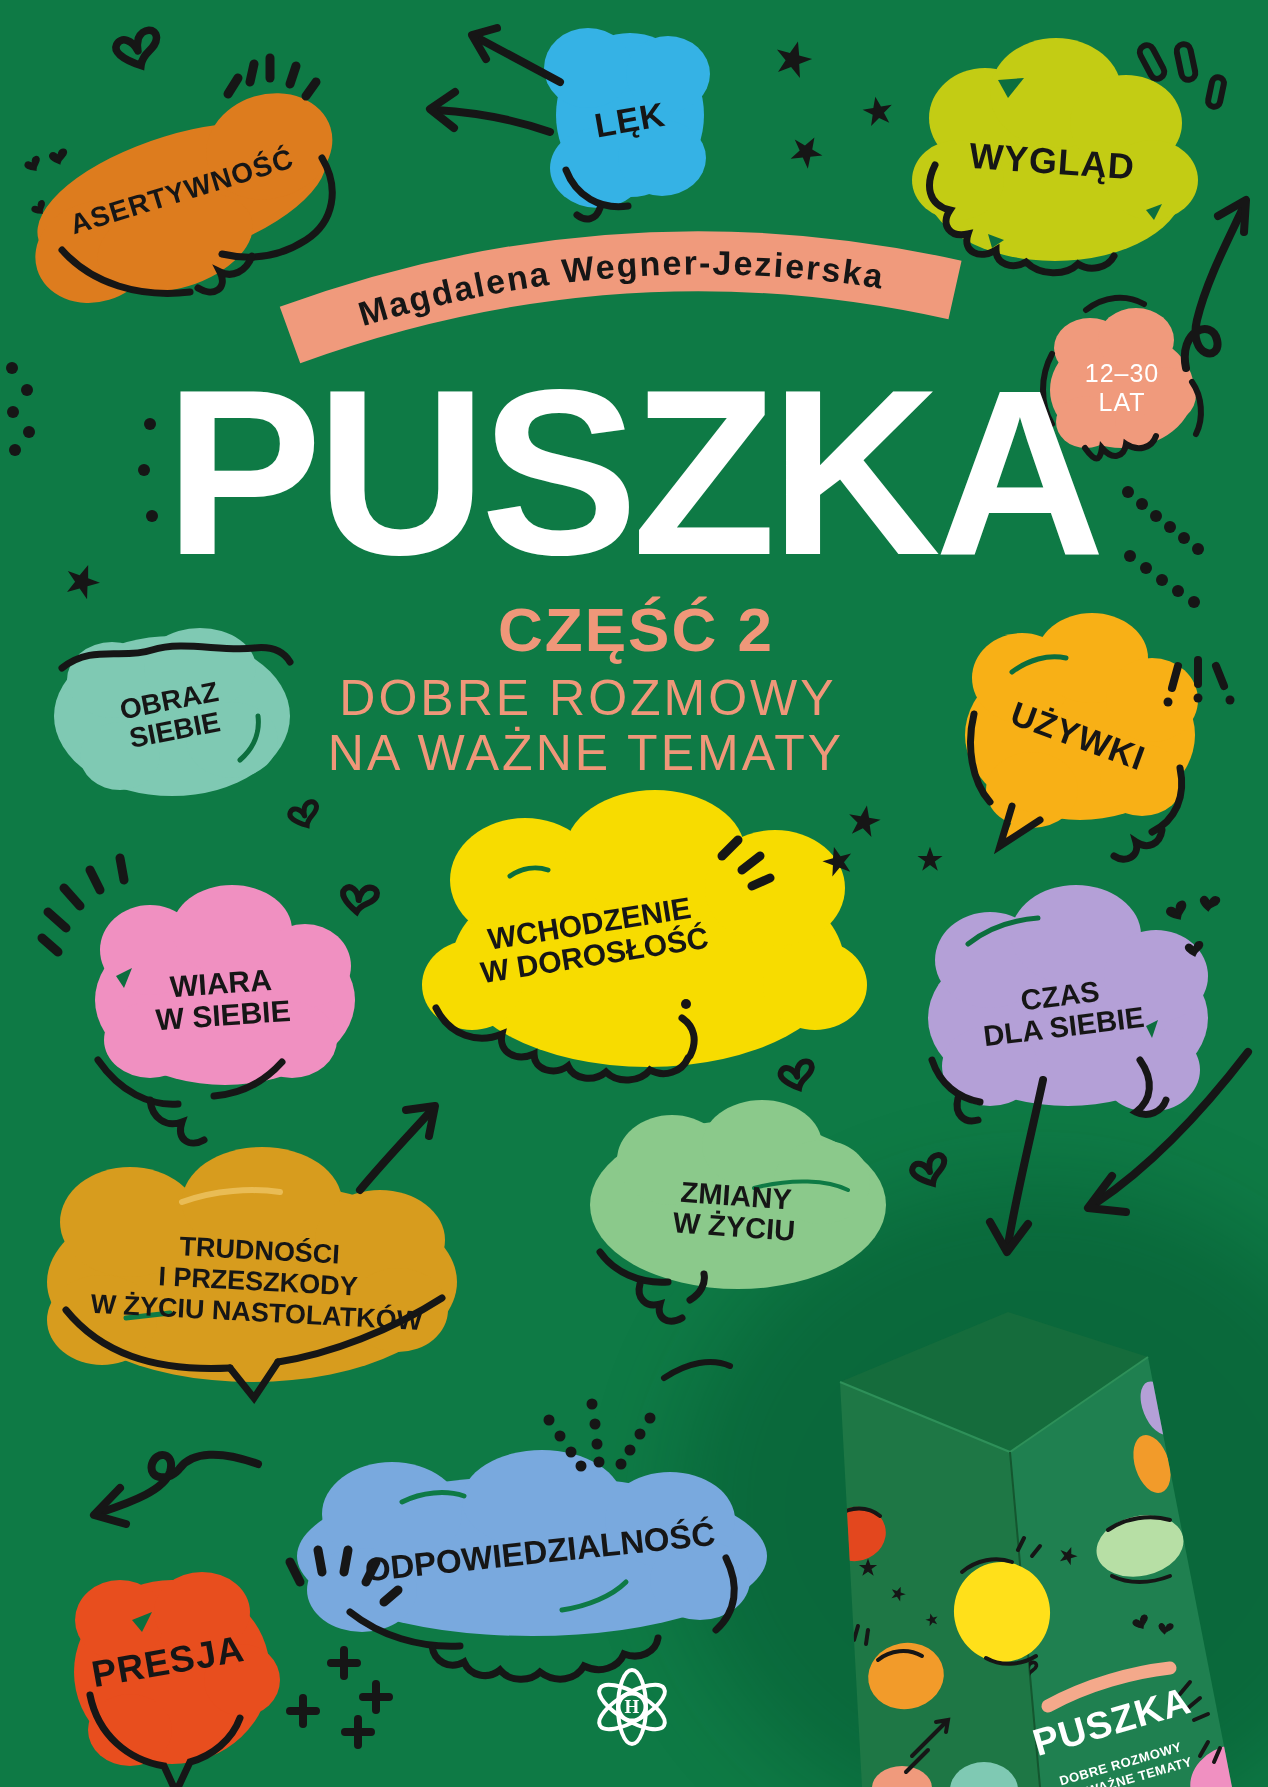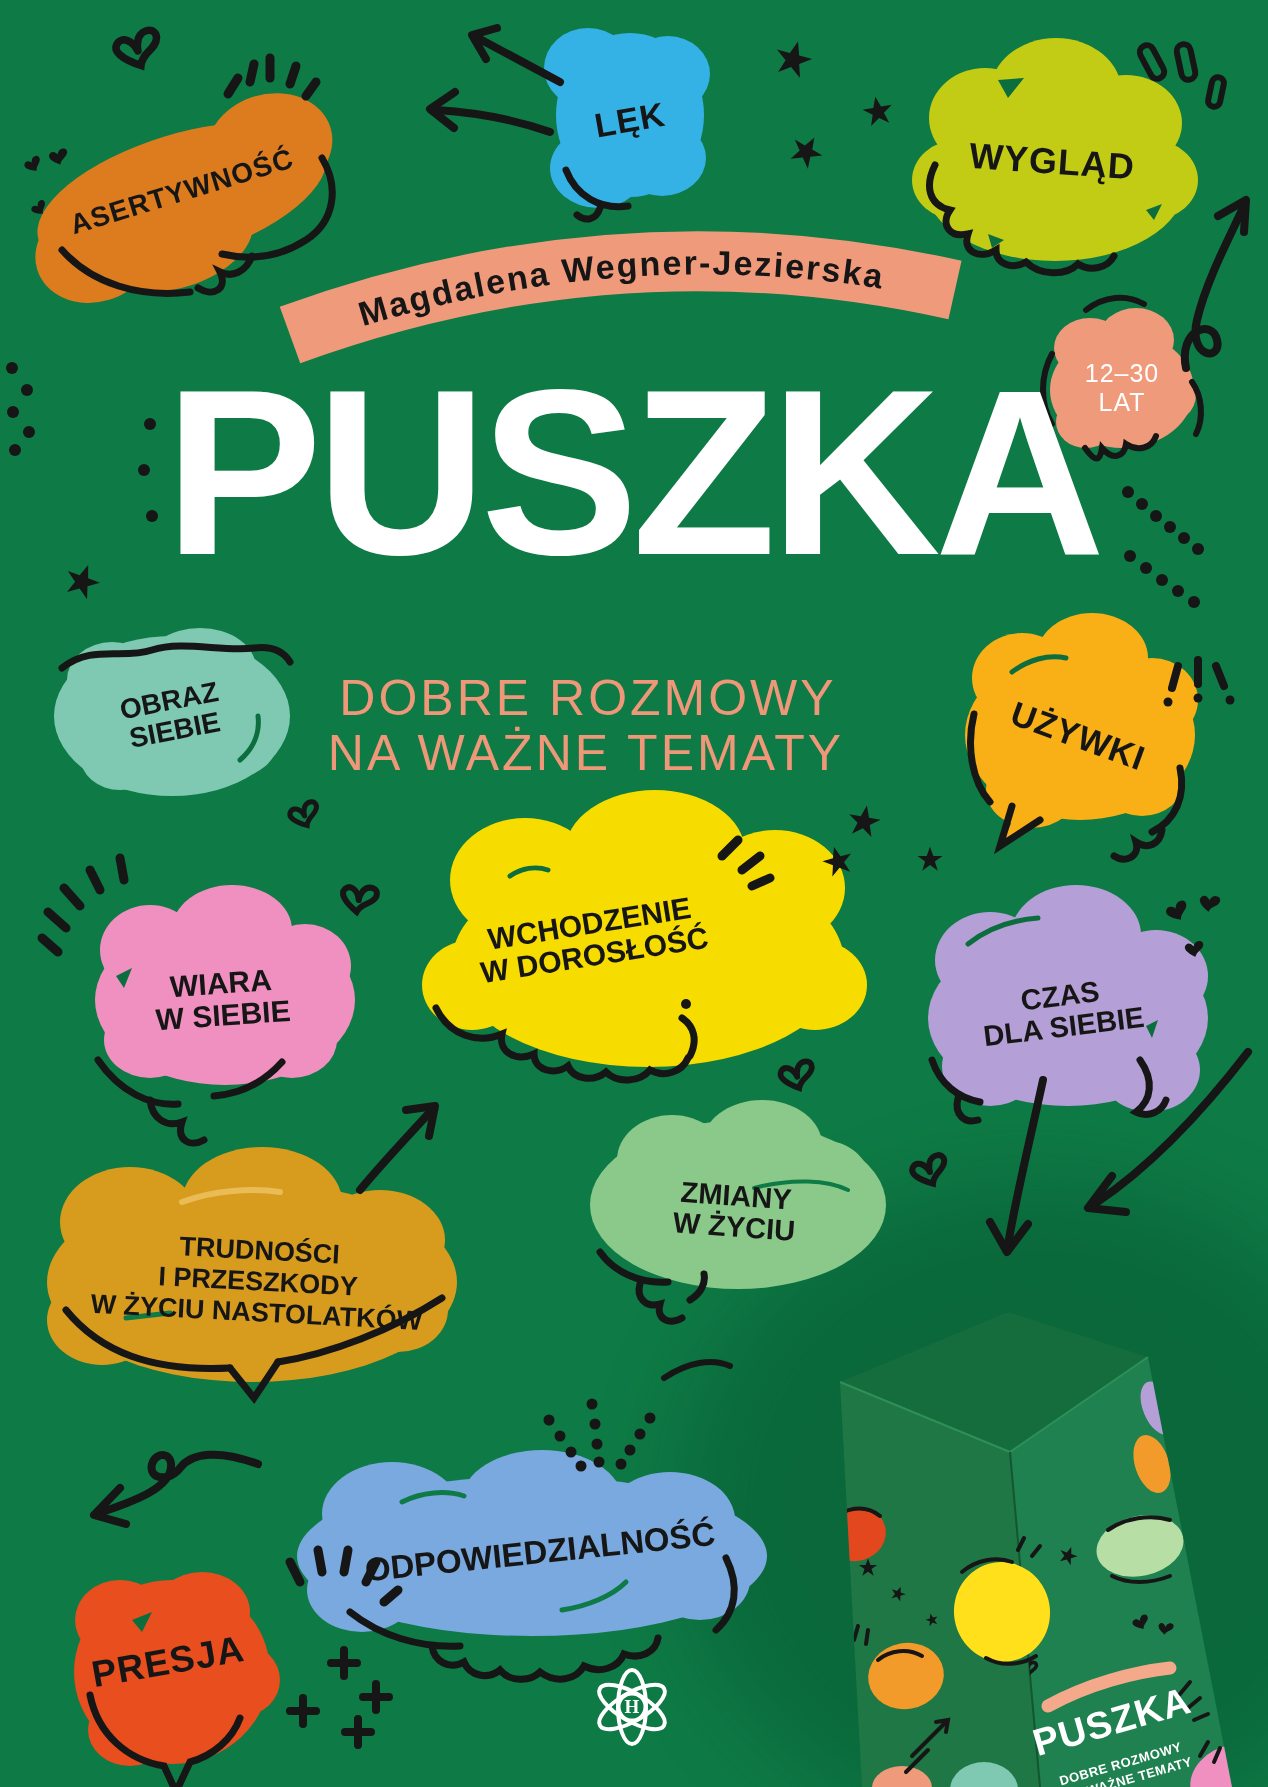--- a/index.html
+++ b/index.html
@@ -446,20 +446,21 @@
     <circle cx="632" cy="1707" r="13.5" fill="#0E7A45"></circle>
   </g>
 
   <text font-family="Liberation Sans, sans-serif" font-size="34" font-weight="700" fill="#161616" letter-spacing="2">
     <textPath href="#banner-textpath" startOffset="50%" text-anchor="middle">Magdalena Wegner-Jezierska</textPath>
   </text>
 </svg>
 
 <div class="t" id="title" style="left:632px;top:472px;transform:translate(-50%,-50%);">PUSZKA</div>
 
+<div class="t" id="czesc" style="left:636px;top:630px;transform:translate(-50%,-50%);">CZĘŚĆ 2</div>
 
 <div class="t subline" style="left:588px;top:698px;transform:translate(-50%,-50%);">DOBRE ROZMOWY</div>
 <div class="t subline" style="left:586px;top:753px;transform:translate(-50%,-50%);">NA WAŻNE TEMATY</div>
 
 <div class="t" id="badge-text" style="left:1122px;top:388px;transform:translate(-50%,-50%);">
   <div>12–30</div>
   <div>LAT</div>
 </div>
 
 <div class="t" style="left:182px;top:192px;transform:translate(-50%,-50%) rotate(-17deg);font-size:28px;letter-spacing:1px;">ASERTYWNOŚĆ</div>

